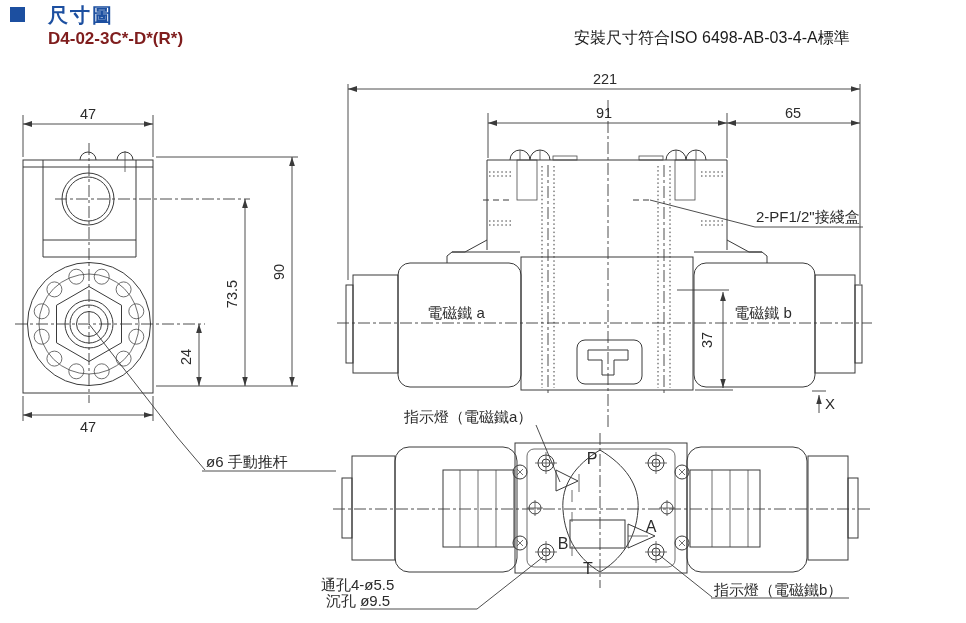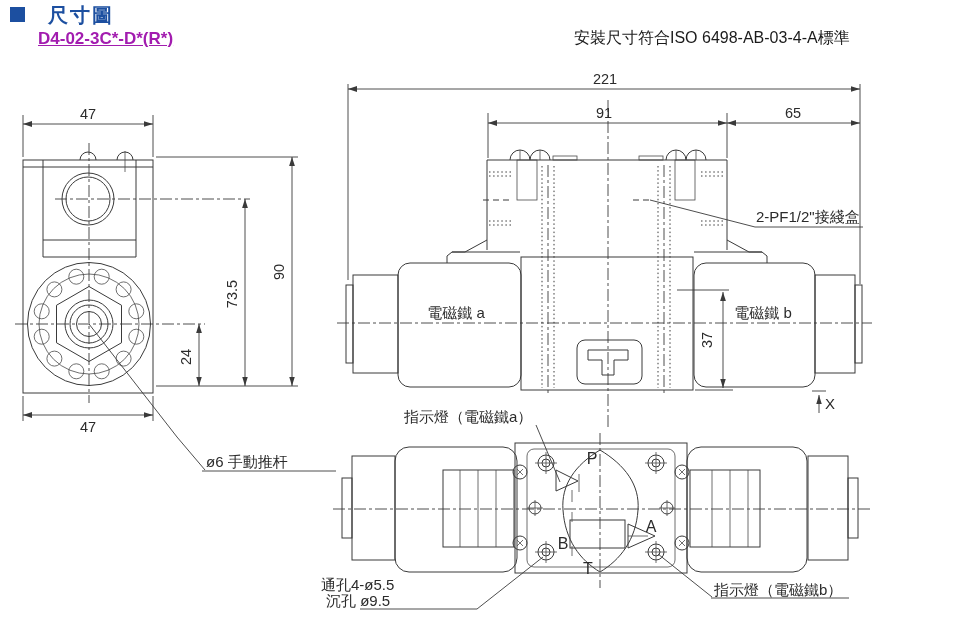--- a/index.html
+++ b/index.html
@@ -1,20 +1,20 @@
 <!DOCTYPE html>
 <html><head>
 <meta charset="utf-8">
 <style>
   html,body{margin:0;padding:0;background:#fff;}
   body{width:966px;height:623px;position:relative;overflow:hidden;
        font-family:"Liberation Sans","DejaVu Sans",sans-serif;color:#222;}
   .hdr-square{position:absolute;left:10px;top:7px;width:15px;height:15px;}
   .hdr-title{position:absolute;left:48px;top:2px;font-size:20px;font-weight:bold;letter-spacing:2px;}
-  .hdr-model{position:absolute;left:38px;top:29px;font-size:17px;font-weight:bold;color:#a21caf;text-decoration:underline;}
+  .hdr-model{position:absolute;left:48px;top:29px;font-size:17px;font-weight:bold;color:#7f1d1d;}
   .hdr-standard{position:absolute;left:574px;top:28px;font-size:16px;color:#1b1b1b;}
   svg{position:absolute;left:0;top:0;}
   svg text{font-family:"Liberation Sans","DejaVu Sans",sans-serif;fill:#2b2b2b;}
   .dim{font-size:14.5px;}
   .lbl{font-size:15px;}
   .port{font-size:16px;}
   .ln{stroke:#3a3a3a;stroke-width:1;fill:none;}
   .thin{stroke:#4a4a4a;stroke-width:0.8;fill:none;}
   .cl{stroke:#3a3a3a;stroke-width:0.9;fill:none;stroke-dasharray:12 3 3 3;}
   .dot{stroke:#3a3a3a;stroke-width:1;fill:none;stroke-dasharray:1.5 2.6;}

